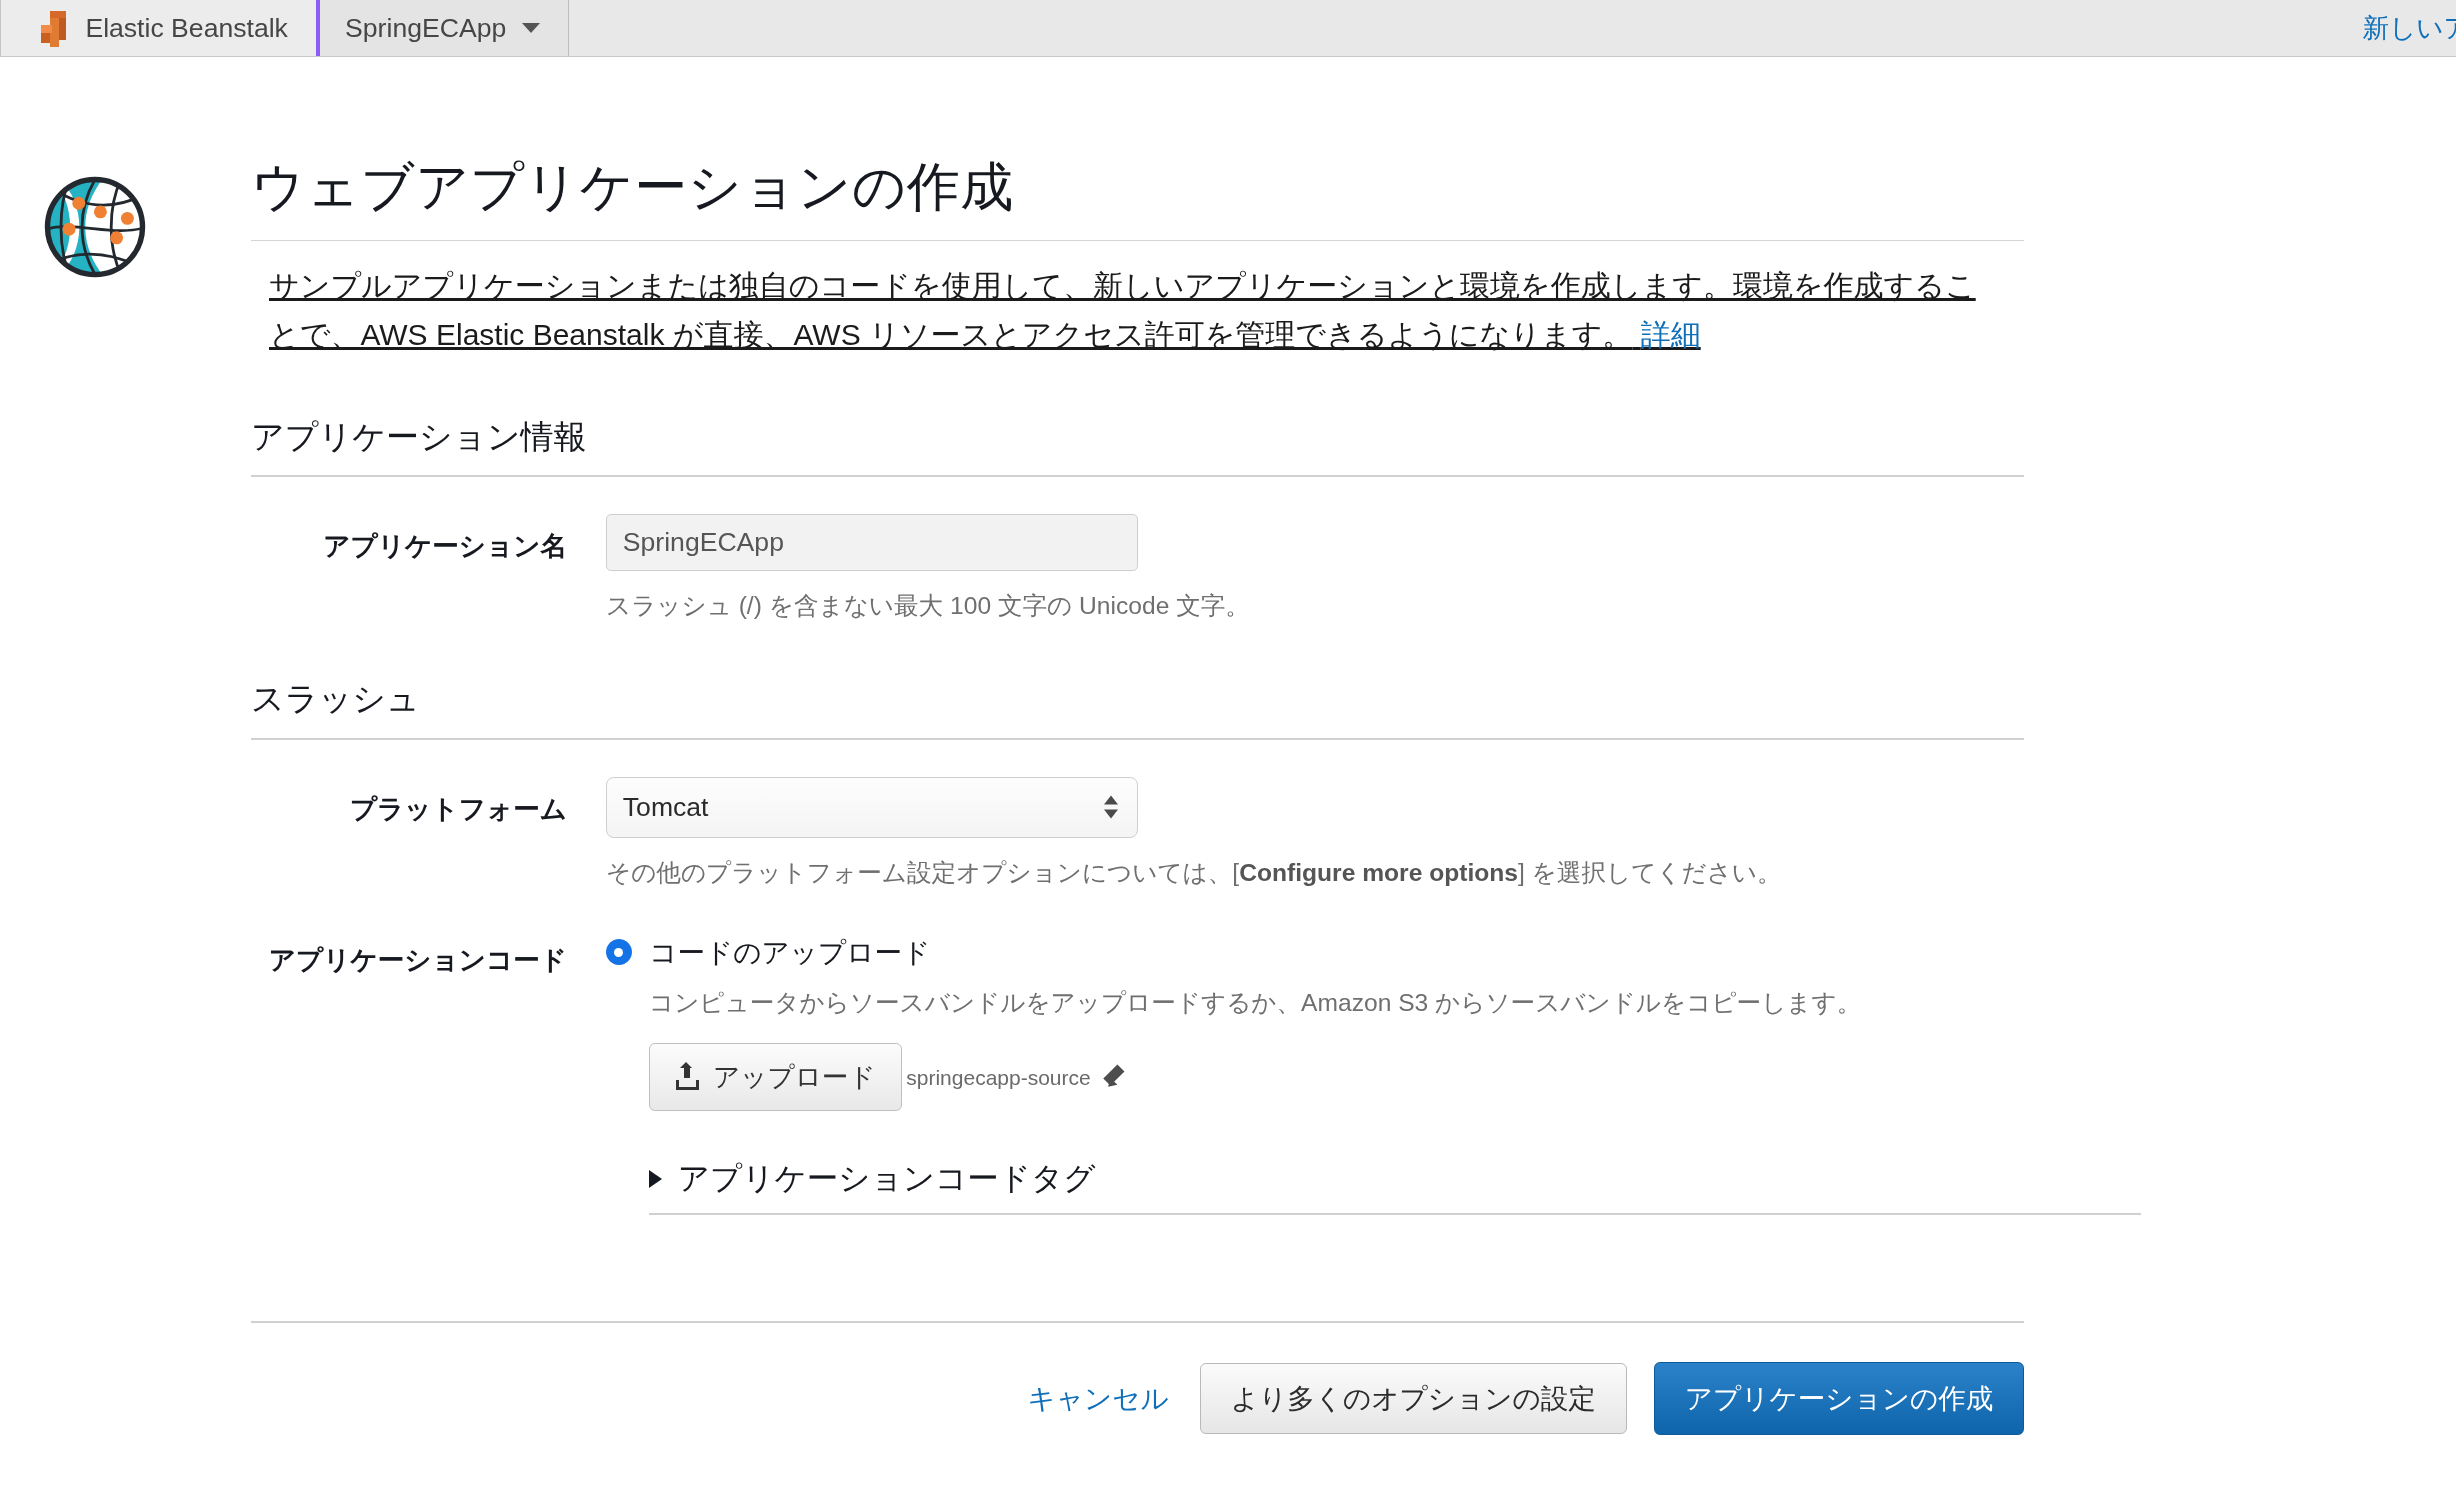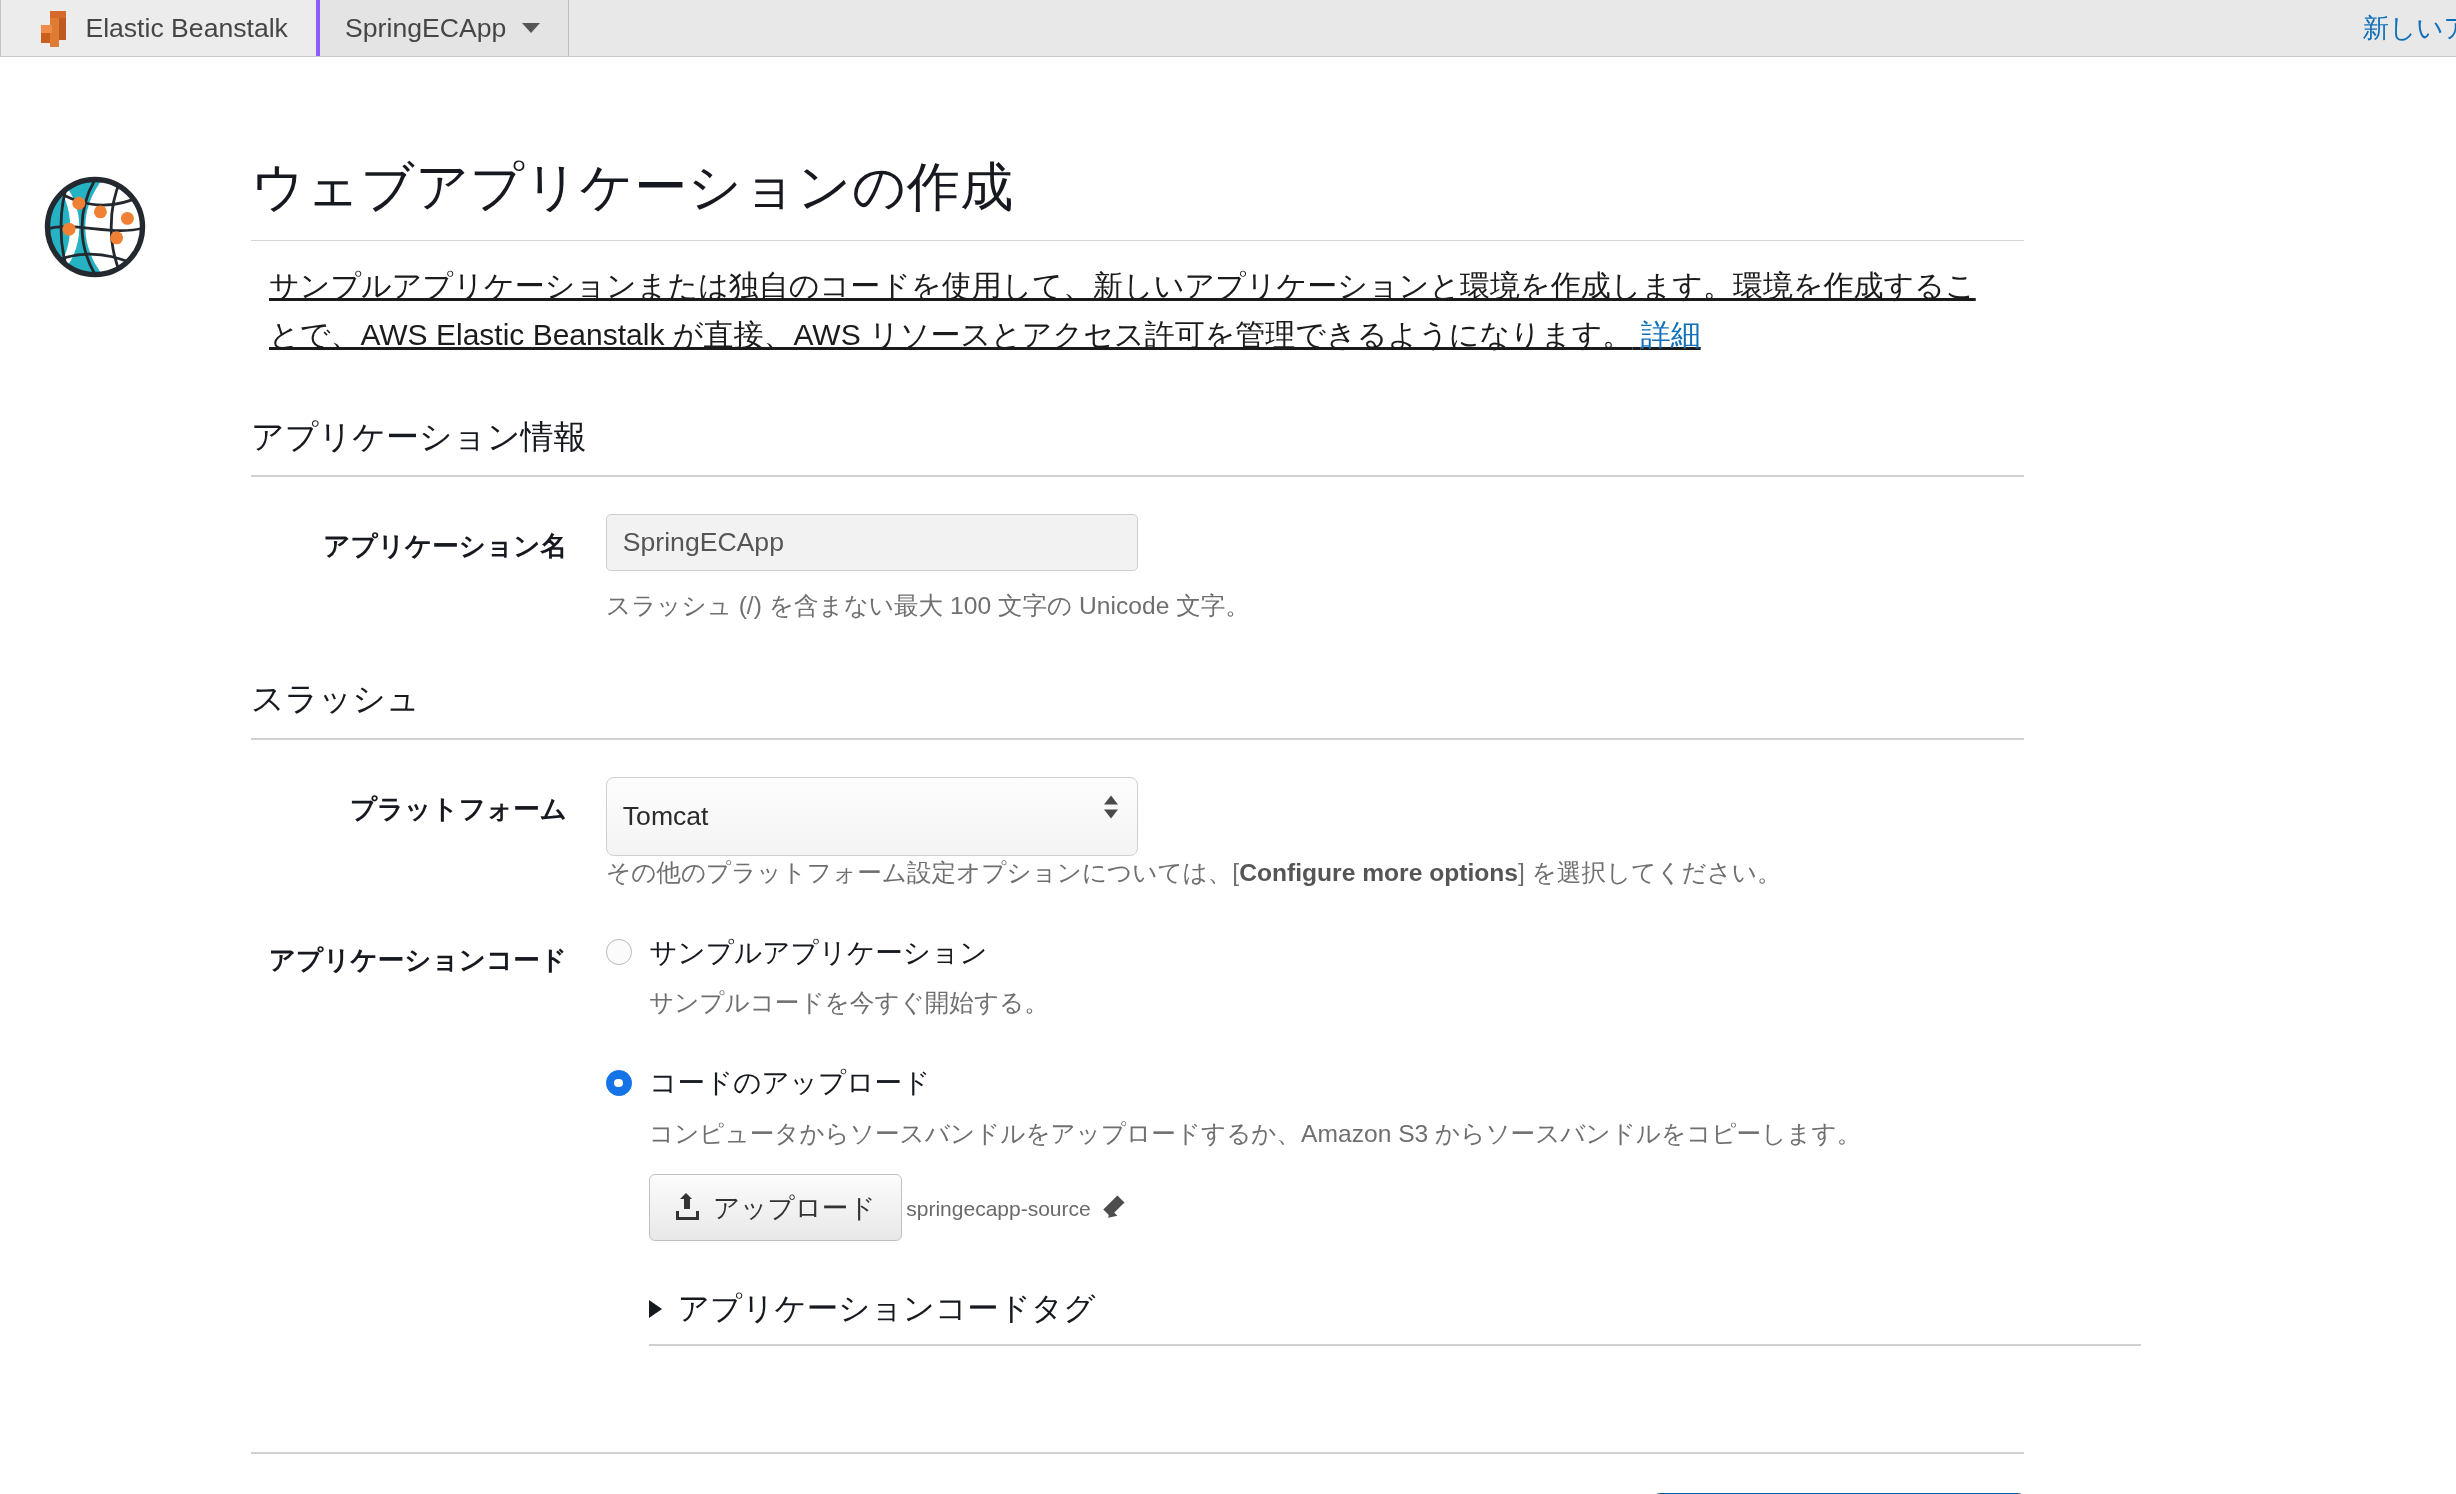--- a/index.html
+++ b/index.html
@@ -149,21 +149,21 @@
     font-family: inherit;
     outline: none;
   }
   .select-wrap {
     position: relative;
     width: 532px;
     height: 61px;
   }
   .select-box {
     width: 532px;
-    height: 79px;
+    height: 61px;
     border: 1px solid #cfcfcf;
     border-radius: 7.9px;
     background: linear-gradient(#fdfdfd, #f4f4f4);
     font-size: 26.6px;
     color: #2b2b2b;
     padding: 0 59px 0 15.8px;
     display: flex;
     align-items: center;
     cursor: pointer;
   }
@@ -445,27 +445,20 @@
         <div class="help-text">
           <span>その他のプラットフォーム設定オプションについては、[</span><b>Configure more options</b><span>] を選択してください。</span>
         </div>
       </div>
     </div>
 
     <div class="field-row" style="margin-top:45px">
       <div class="field-label top">アプリケーションコード</div>
       <div class="field-body">
 
-        <div class="radio-block">
-          <label class="radio-line">
-            <span class="radio"></span>
-            <span class="radio-label">サンプルアプリケーション</span>
-          </label>
-          <div class="radio-help">サンプルコードを今すぐ開始する。</div>
-        </div>
 
         <div class="radio-block">
           <label class="radio-line">
             <span class="radio checked"></span>
             <span class="radio-label">コードのアップロード</span>
           </label>
           <div class="radio-help">コンピュータからソースバンドルをアップロードするか、Amazon S3 からソースバンドルをコピーします。</div>
 
           <div class="upload-row">
             <button class="btn btn-secondary">

